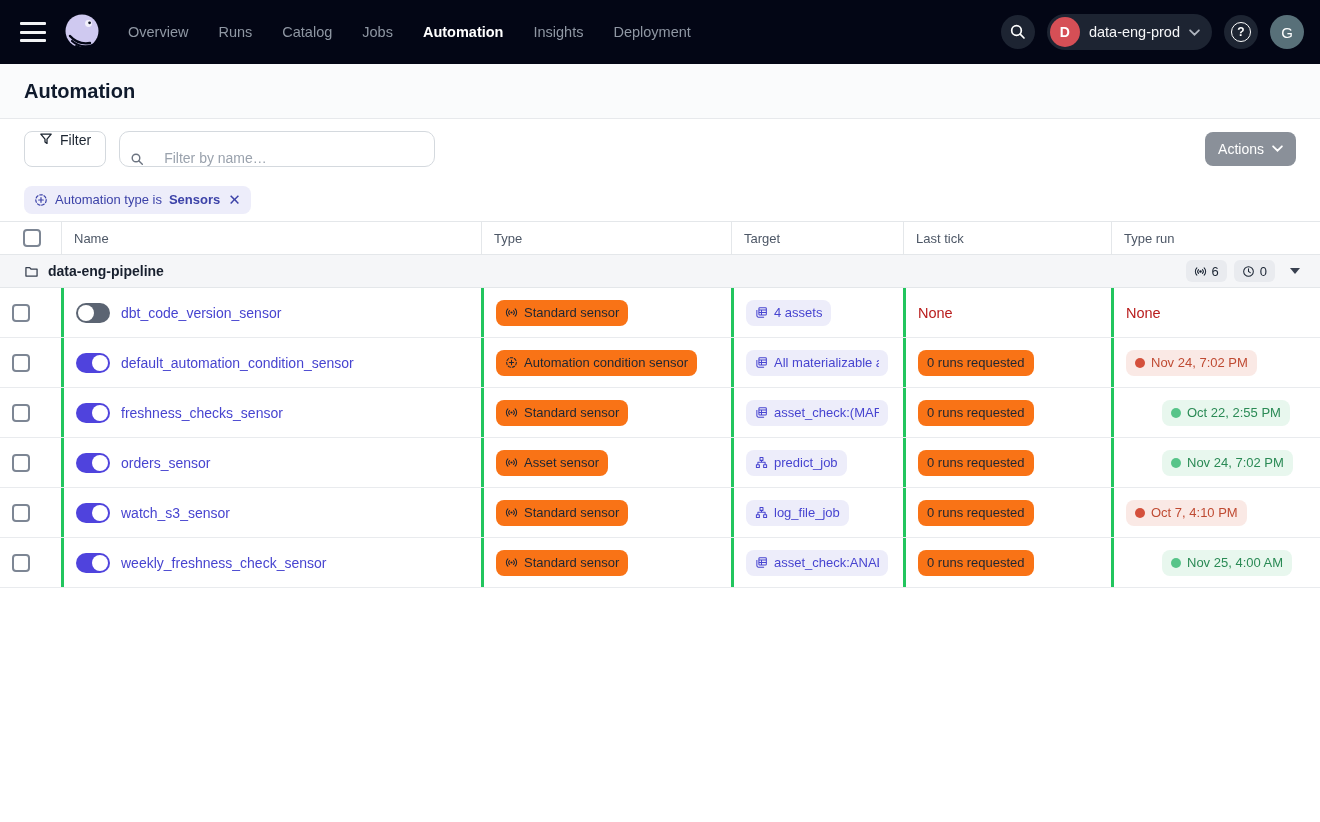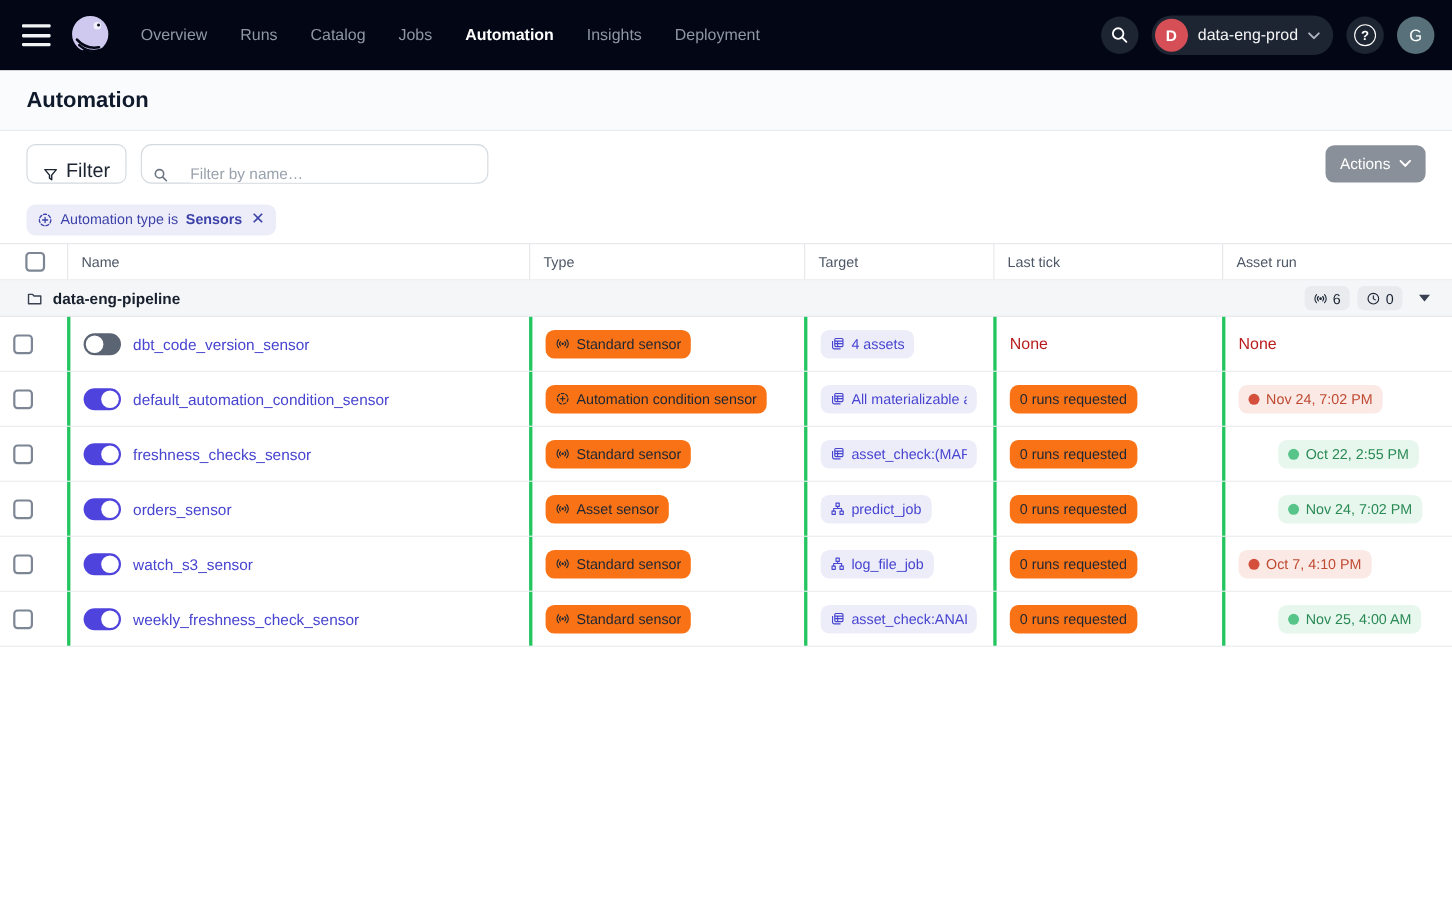--- a/index.html
+++ b/index.html
@@ -22,21 +22,21 @@
   .help-btn { width:34px; height:34px; border-radius:50%; background:#1d2432; color:#fff; display:flex; align-items:center; justify-content:center; cursor:pointer; }
   .help-glyph { width:20px; height:20px; border:1.6px solid #fff; border-radius:50%; display:flex; align-items:center; justify-content:center; font-size:12px; font-weight:700; color:#fff; }
   .avatar { width:34px; height:34px; border-radius:50%; background:#587079; color:#fff; font-size:15px; display:flex; align-items:center; justify-content:center; cursor:pointer; }
 
   
   .page-header { height:55px; background:#fafbfc; border-bottom:1px solid #e7e9ec; display:flex; align-items:center; padding:0 24px; }
   .page-title { font-size:20px; font-weight:700; color:#0f1a2c; }
 
   
   .toolbar { height:59px; display:flex; align-items:center; padding:0 24px; gap:13px; background:#fff; }
-  .filter-btn { height:36px; display:flex; align-items:flex-end; gap:7px; border:1px solid #d4d9de; border-radius:8px; padding:0 14px; background:#fff; font-size:18px; color:#1b2430; cursor:pointer; }
+  .filter-btn { height:36px; display:flex; align-items:flex-start; gap:7px; border:1px solid #d4d9de; border-radius:8px; padding:0 14px; background:#fff; font-size:14px; color:#1b2430; cursor:pointer; }
   .search-box { height:36px; width:316px; border:1px solid #d4d9de; border-radius:10px; display:flex; align-items:flex-end; gap:20px; padding:0 10px; background:#fff; }
   .search-box input { border:none; outline:none; flex:1; font-size:14px; color:#1b2430; font-family:"Liberation Sans", sans-serif; }
   .search-box input::placeholder { color:#9aa2ad; }
   .actions-btn { margin-left:auto; height:34px; background:#8a9099; border:none; border-radius:8px; color:#fff; font-size:14px; padding:0 13px; display:flex; align-items:center; gap:8px; cursor:default; }
 
   
   .chip-row { height:44px; display:flex; align-items:center; padding:0 24px; border-bottom:1px solid #e4e7ea; background:#fff; }
   .chip { height:28px; background:#ededfa; border-radius:8px; display:flex; align-items:center; gap:7px; padding:0 10px; font-size:13px; color:#3c42a8; }
   .chip b { font-weight:700; }
   .chip-close { cursor:pointer; font-size:15px; line-height:1; color:#3c42a8; margin-left:1px; }
@@ -179,21 +179,21 @@
 </div>
 
 <div class="grid-row thead">
   <div class="cell first">
       <span class="checkbox"></span>
     </div>
   <div class="cell">Name</div>
   <div class="cell">Type</div>
   <div class="cell">Target</div>
   <div class="cell">Last tick</div>
-  <div class="cell">Asset run</div>
+  <div class="cell">Type run</div>
 </div>
 
 <div class="group-row">
   <span class="ic">
     <svg viewBox="0 0 14 14" width="15" height="15" fill="none" stroke="#394150" stroke-width="1.2" stroke-linejoin="round">
         <path d="M1.8 3.4h3.5l1.2 1.3h5.7v6.6H1.8z"></path>
       </svg>
   </span>
   <span class="group-name">data-eng-pipeline</span>
   <div class="group-right">

